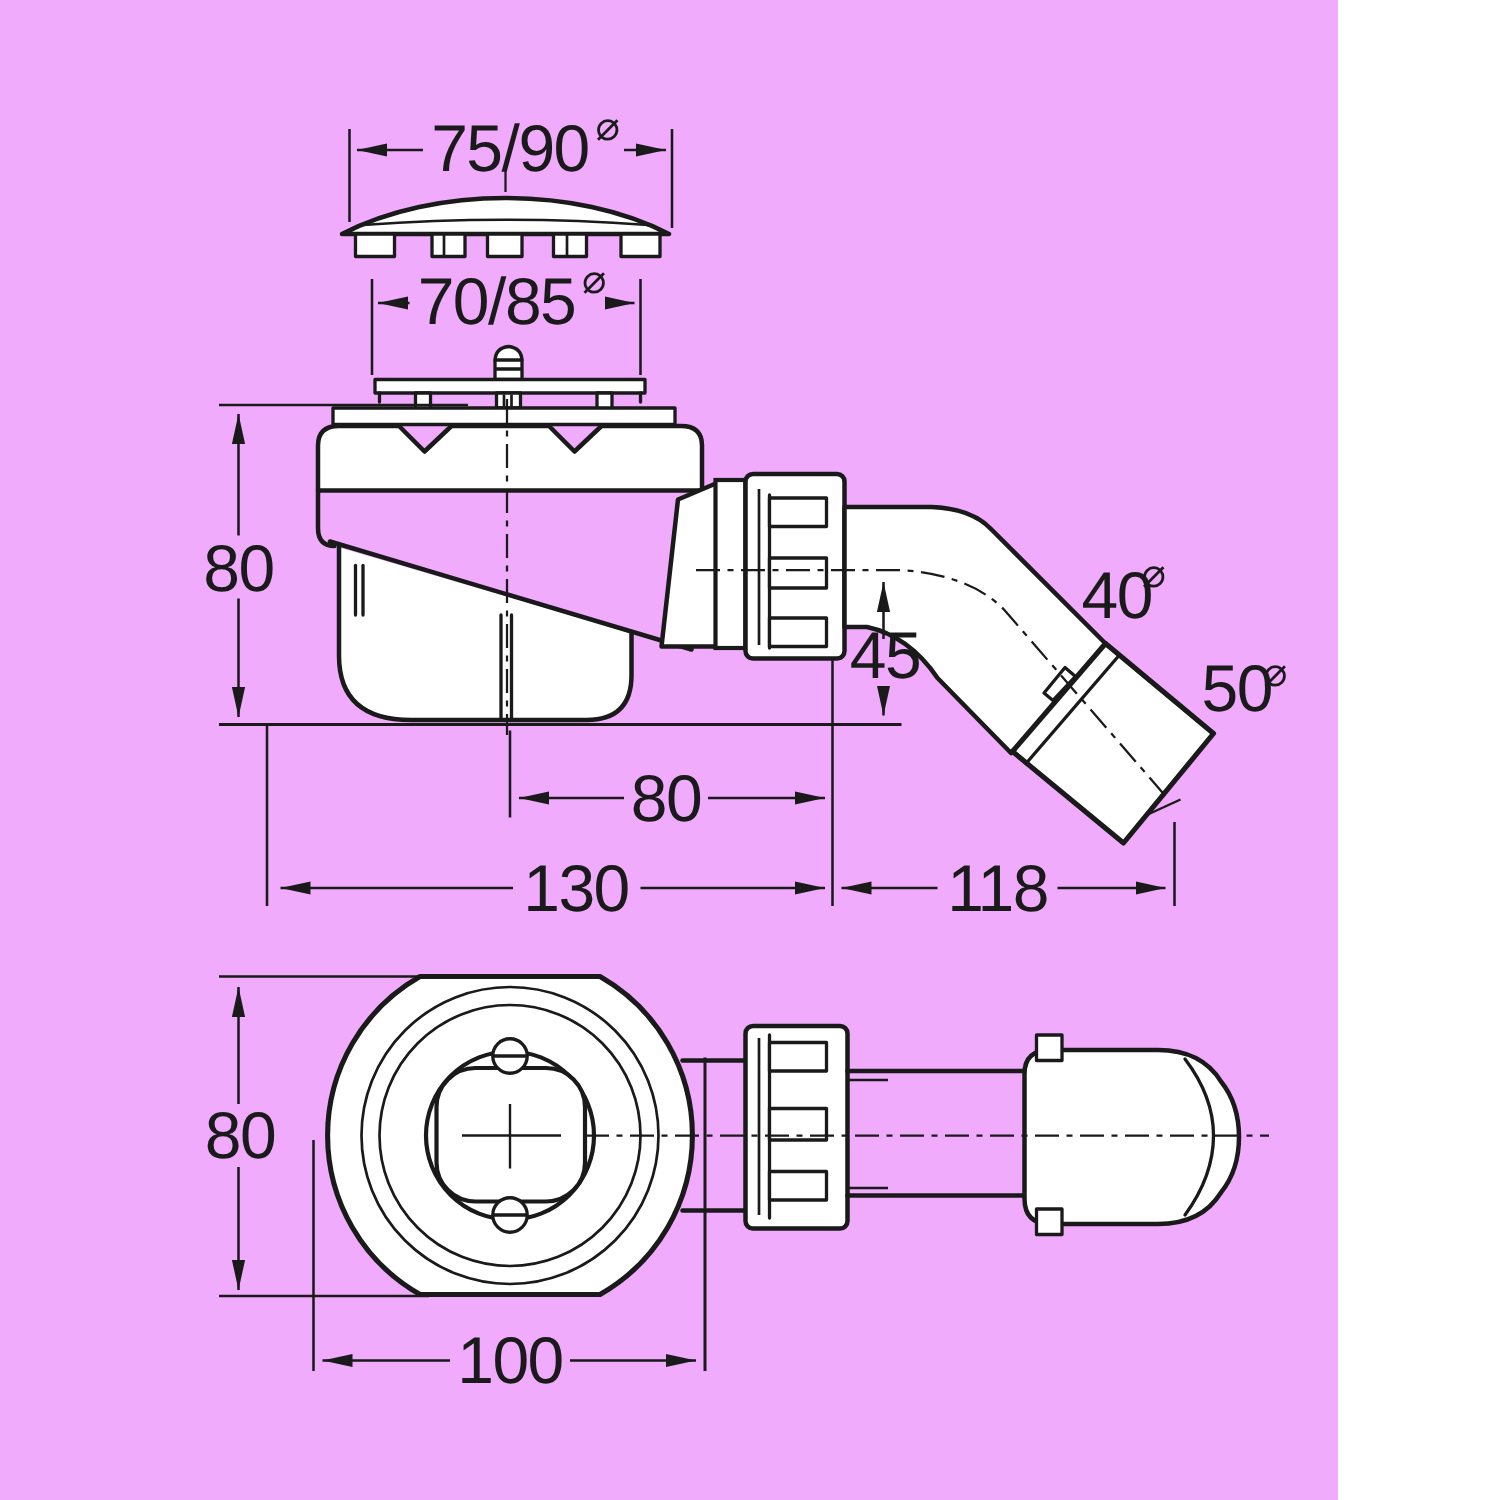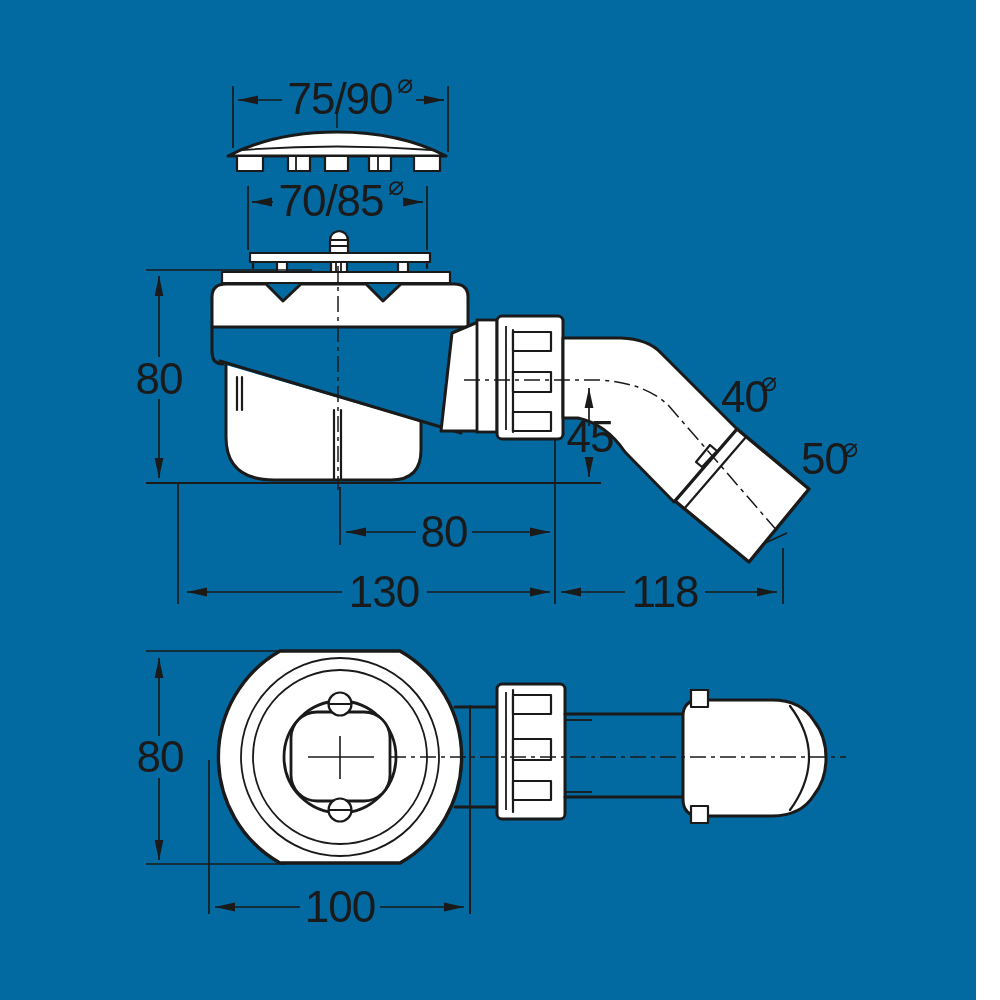--- a/index.html
+++ b/index.html
@@ -1,16 +1,16 @@
 <!DOCTYPE html>
 <html><head>
 <meta charset="utf-8">
 <style>
   html,body{margin:0;padding:0;background:#ffffff;}
-  .canvas{width:976px;height:1000px;background:#0369a1;position:relative;}
+  .canvas{width:892px;height:1000px;background:#f0abfc;position:relative;}
   svg{display:block;}
   .outline{fill:#ffffff;stroke:#1a1a1a;stroke-width:3;stroke-linejoin:round;stroke-linecap:round;}
   .outline-nf{fill:none;stroke:#1a1a1a;stroke-width:3;stroke-linejoin:round;stroke-linecap:round;}
   .thick{fill:#ffffff;stroke:#1a1a1a;stroke-width:3.4;stroke-linejoin:round;}
   .med{fill:#ffffff;stroke:#1a1a1a;stroke-width:2.2;stroke-linejoin:round;}
   .med-nf{fill:none;stroke:#1a1a1a;stroke-width:2.2;stroke-linecap:round;}
   .ring{fill:none;stroke:#1a1a1a;stroke-width:1.8;}
   .ring-thick{fill:#ffffff;stroke:#1a1a1a;stroke-width:2.8;}
   .dim{fill:none;stroke:#1a1a1a;stroke-width:1.7;}
   .ext2{fill:none;stroke:#1a1a1a;stroke-width:2;}

